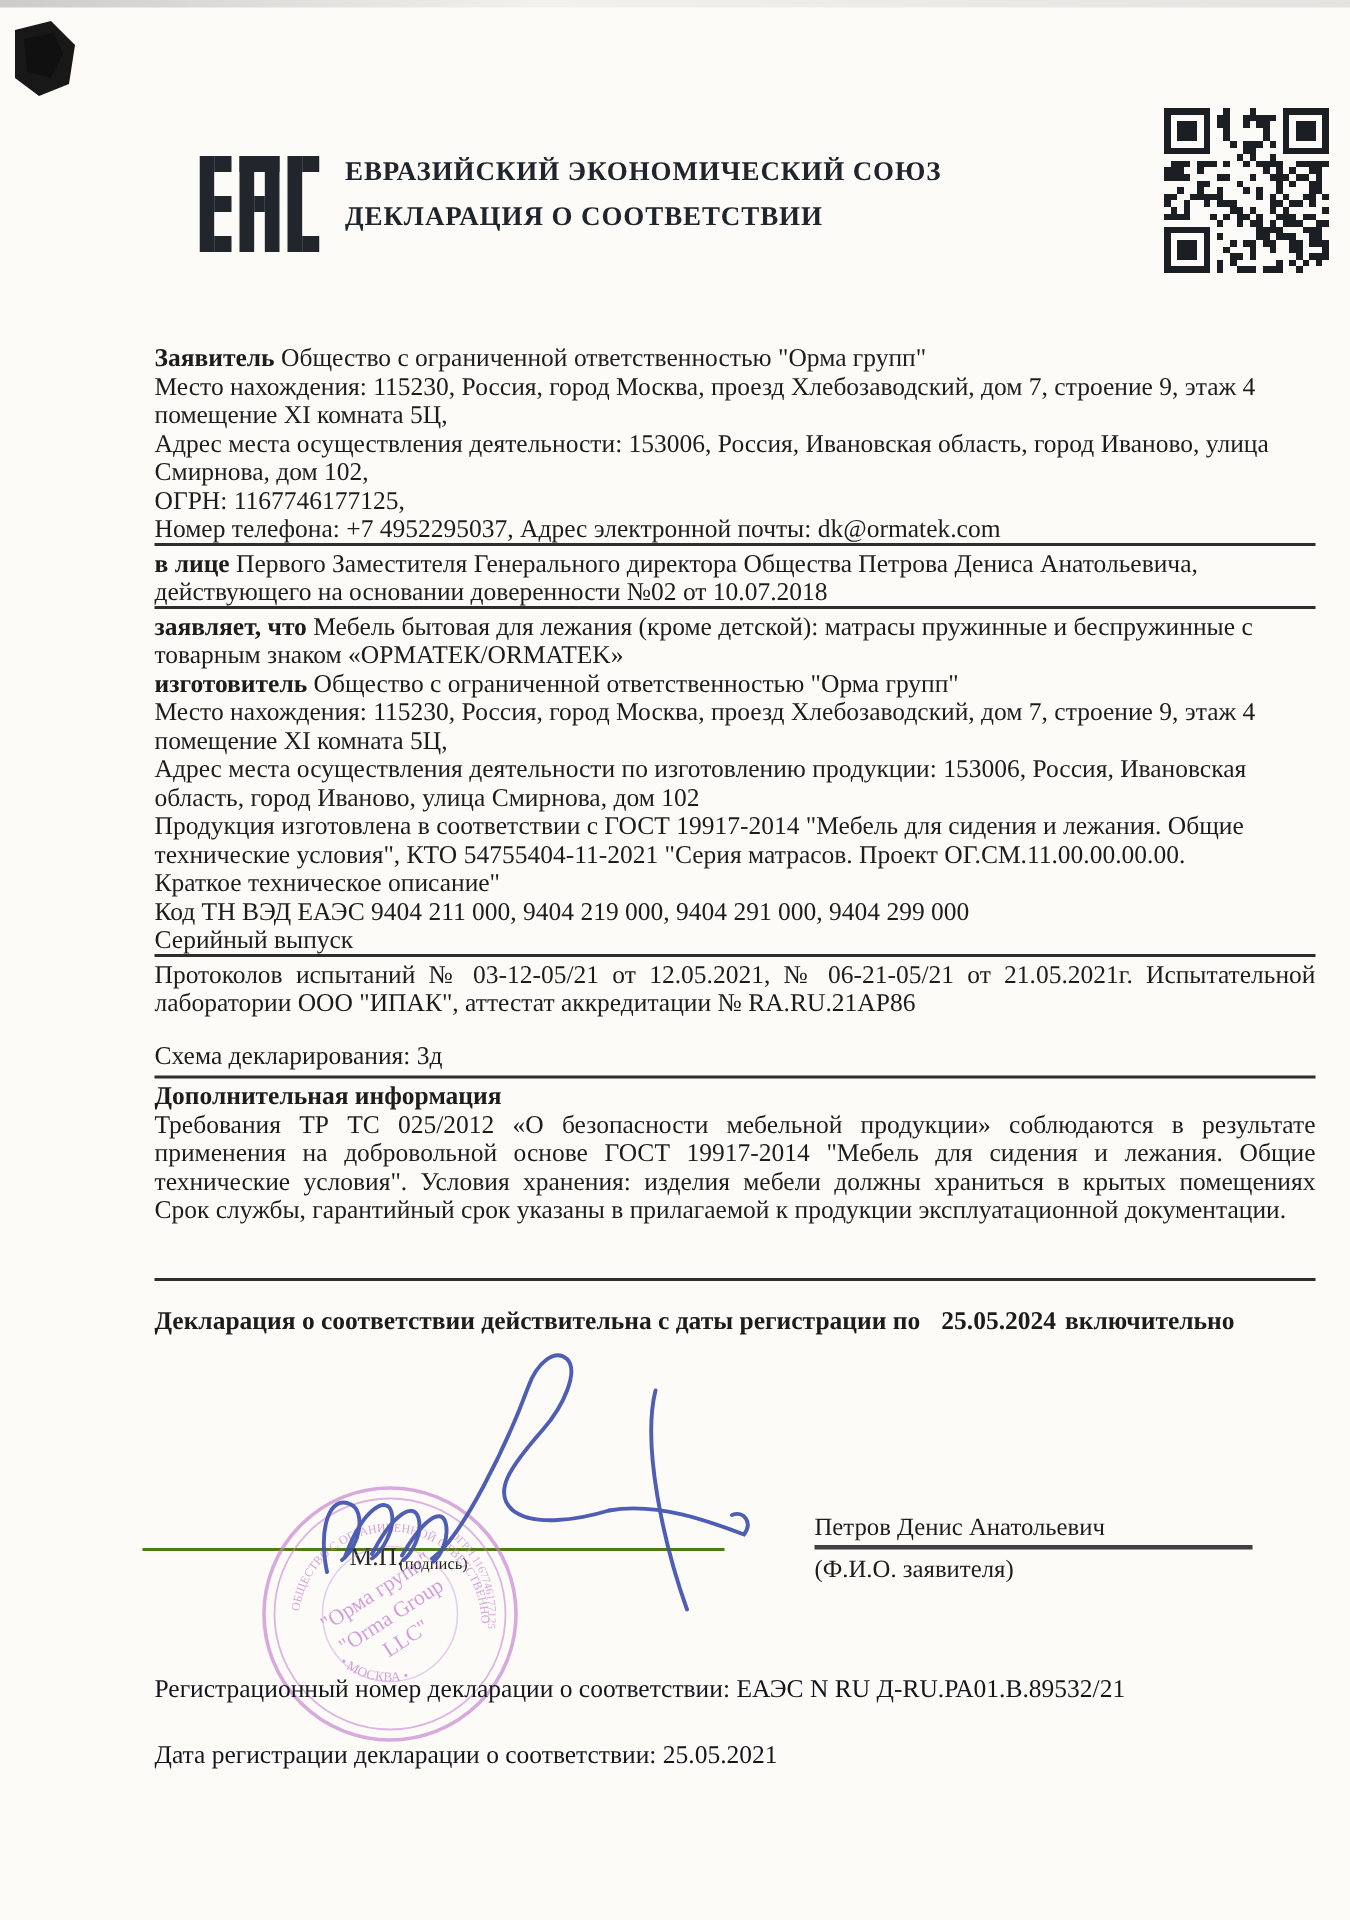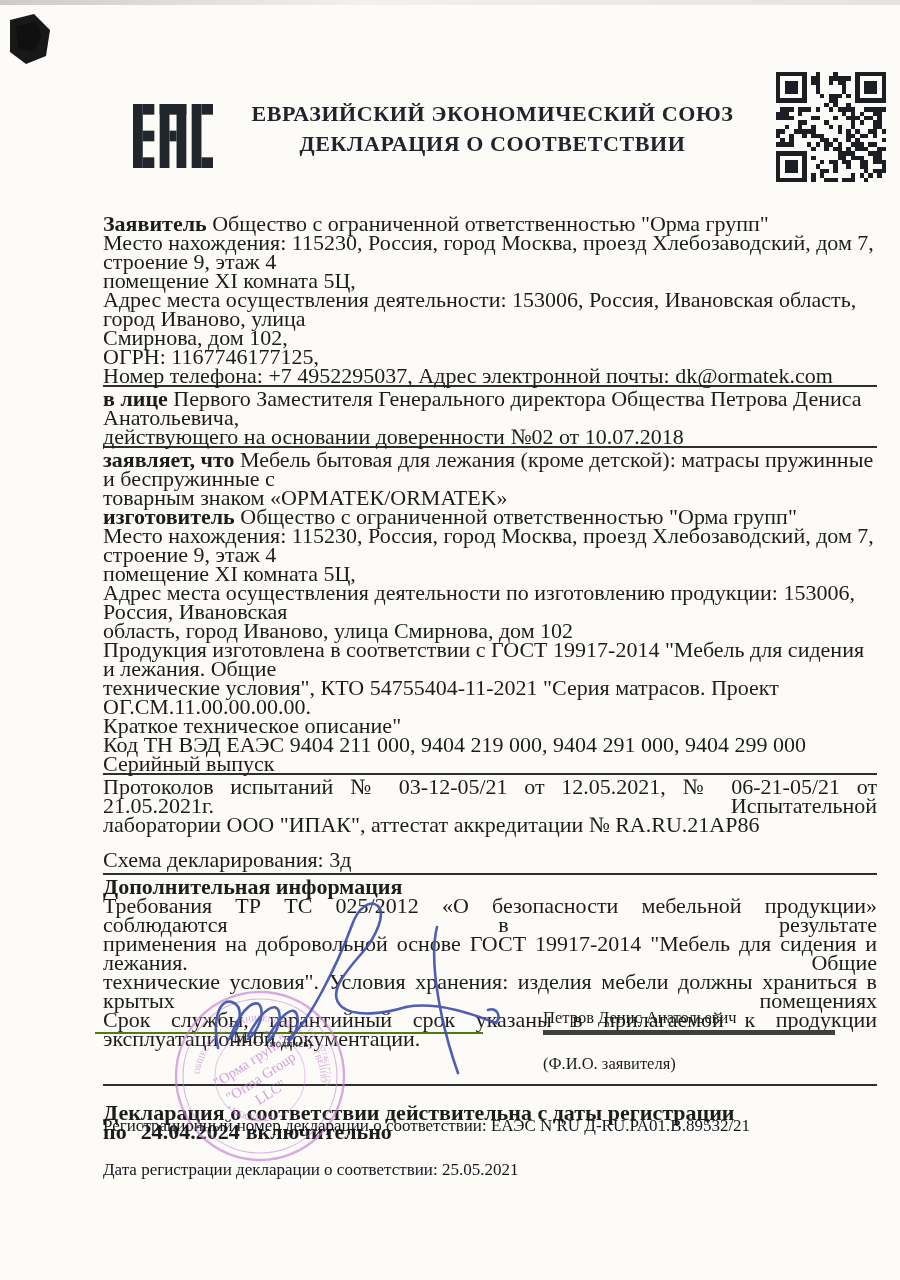--- a/index.html
+++ b/index.html
@@ -2,40 +2,40 @@
 <html><head>
 <meta charset="utf-8">
 <style>
   html,body{margin:0;padding:0;background:#d8d8d8;}
   .page{position:relative;width:900px;height:1280px;margin:0 auto;background:#fcfbf8;
         font-family:"Liberation Serif","DejaVu Serif",serif;color:#1c1c1c;overflow:hidden;}
   .page::before{content:"";position:absolute;left:0;top:0;width:100%;height:5px;
         background:linear-gradient(90deg,rgba(60,60,60,.25),rgba(120,120,120,.08) 40%,rgba(90,90,90,.15));}
   .corner-blob{position:absolute;left:8px;top:12px;}
   .eac-logo{position:absolute;left:133px;top:100px;}
-  .doc-titles{position:absolute;left:230px;top:99px;width:525px;text-align:center;
-        font-weight:bold;font-size:22px;line-height:30px;letter-spacing:.6px;color:#20242c;}
+  .doc-titles{position:absolute;left:230px;top:99px;width:525px;
+        font-weight:bold;font-size:18px;line-height:30px;letter-spacing:.6px;color:#20242c;}
   .qr{position:absolute;left:776px;top:72px;}
-  .main{position:absolute;left:103px;top:214px;width:774px;font-size:22px;line-height:19px;}
+  .main{position:absolute;left:103px;top:229px;width:774px;font-size:17px;line-height:19px;}
   .rule{border-top:2px solid #2e2e2e;padding-top:2px;}
   .plines{white-space:pre-line;}
   b{font-weight:bold;}
   .hdr{font-weight:bold;}
   .jline{text-align:justify;text-align-last:justify;}
   .jline.lastl{text-align-last:left;}
   .scheme{margin-top:16px;padding-bottom:4px;}
   .validity{margin-top:36px;}
   .validity .vtext{padding-top:15px;font-weight:bold;}
   .validity .vdate{margin-left:14px;}
   .validity .vafter{margin-left:6px;}
   .sig-line-left{position:absolute;left:95px;top:1032px;width:388px;border-top:2px solid #4d7c0f;
         text-align:center;font-size:11px;padding-top:3px;}
   .sig-name-block{position:absolute;left:543px;top:1008px;width:292px;text-align:left;font-size:16.5px;}
   .sig-name-block .nm{padding-bottom:2px;}
-  .sig-name-block .nline{border-top:5px solid #404040;padding-top:19px;}
+  .sig-name-block .nline{border-top:3px solid #404040;padding-top:3px;}
   .mp{position:absolute;left:233px;top:1028px;width:94px;text-align:left;font-size:17px;color:#2a2a2a;}
   .stamp{position:absolute;left:170px;top:986px;opacity:.82;}
   .signature{position:absolute;left:190px;top:893px;}
   .footer-line{position:absolute;left:103px;font-weight:normal;font-size:17px;color:#14161c;}
   .reg-number{top:1116px;}
   .reg-date{top:1160px;}
 </style>
 </head>
 <body>
 
@@ -322,21 +322,21 @@
     <div class="rule">
       <div class="hdr">Дополнительная информация</div>
       <div class="jline">Требования ТР ТС 025/2012 «О безопасности мебельной продукции» соблюдаются в результате</div>
       <div class="jline">применения на добровольной основе ГОСТ 19917-2014 "Мебель для сидения и лежания. Общие</div>
       <div class="jline">технические условия". Условия хранения: изделия мебели должны храниться в крытых помещениях</div>
       <div class="jline lastl">Срок службы, гарантийный срок указаны в прилагаемой к продукции эксплуатационной документации.</div>
     </div>
 
     <div class="rule validity">
       <div class="vtext">
-        <span>Декларация о соответствии действительна с даты регистрации по</span><span class="vdate">24.04.2024</span><span class="vafter">включительно</span>
+        <span>Декларация о соответствии действительна с даты регистрации по</span><span class="vdate">25.05.2024</span><span class="vafter">включительно</span>
       </div>
     </div>
   </div>
 
   <div class="sig-line-left">
     <span>(подпись)</span>
   </div>
 
   <div class="sig-name-block">
     <div class="nm">Петров Денис Анатольевич</div>

